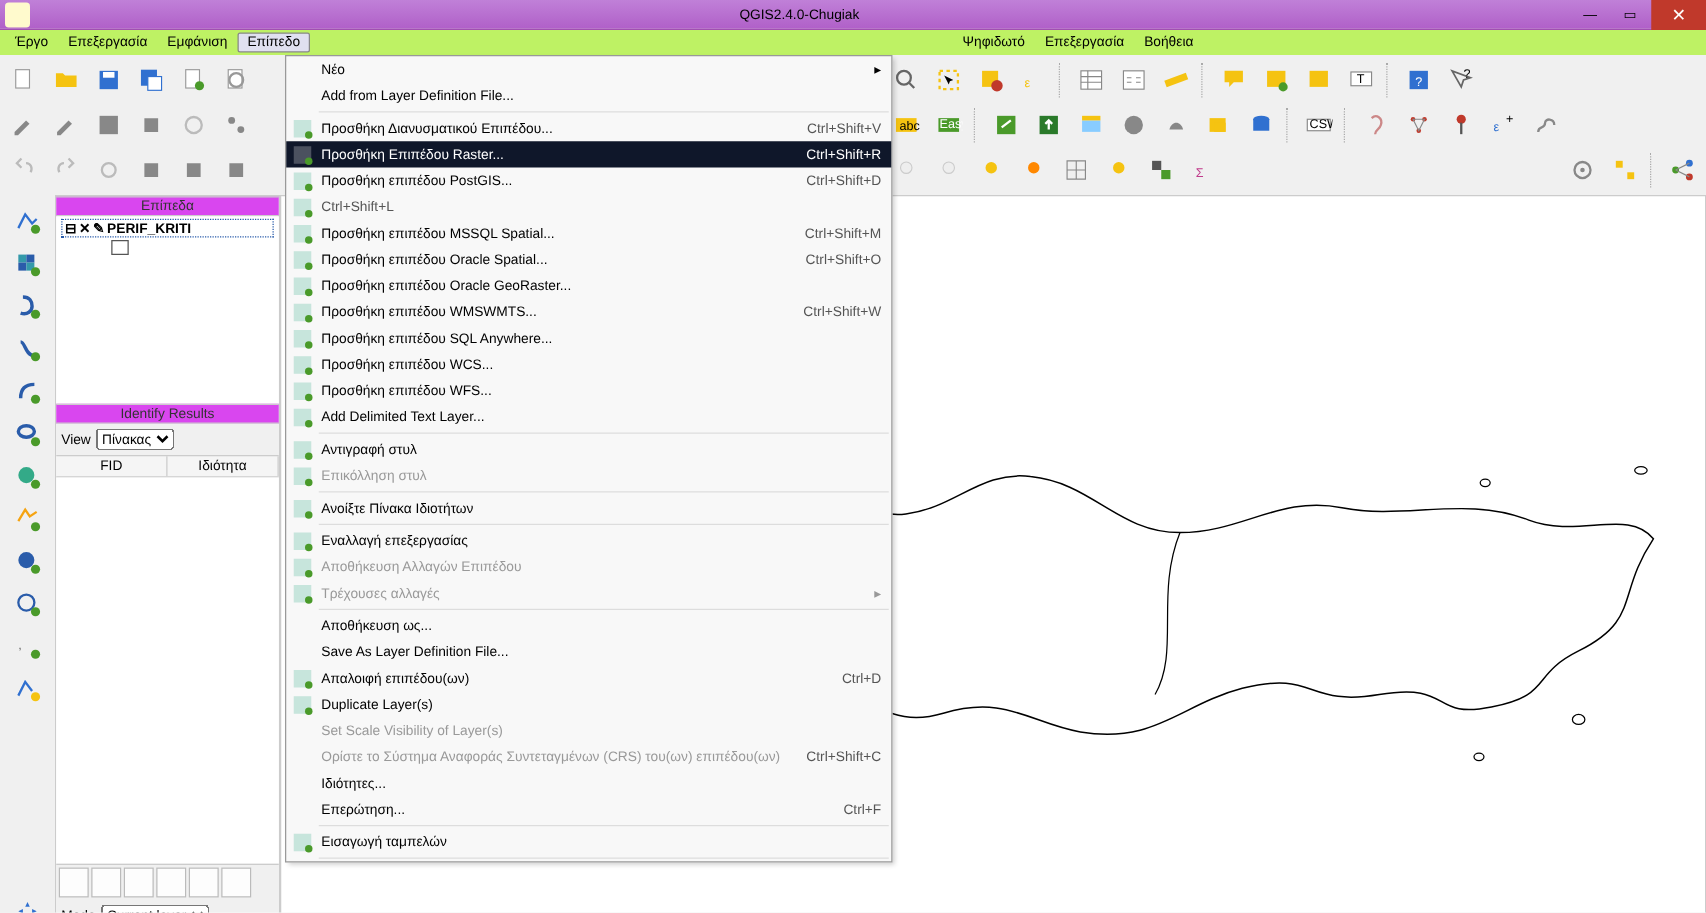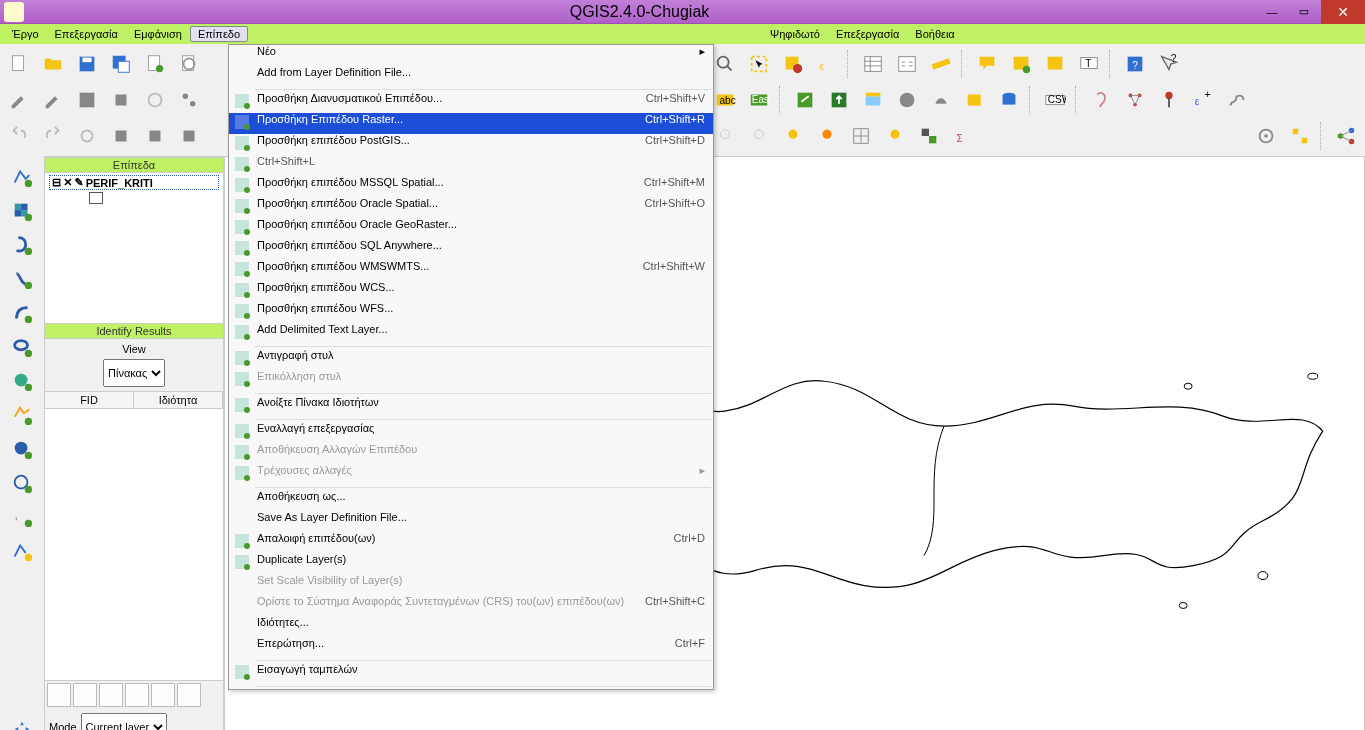--- a/index.html
+++ b/index.html
@@ -1,21 +1,21 @@
 <!DOCTYPE html>
 <html><head>
 <meta charset="utf-8">
 <style>
 * { margin: 0; padding: 0; box-sizing: border-box; font-family: "Segoe UI", Tahoma, sans-serif; font-size: 11px; }
 html, body { width: 1365px; height: 730px; overflow: hidden; background: #f0f0f0; }
 
 
 .titlebar { height: 24px; background: linear-gradient(#c080d8, #b060c8); display: flex; align-items: center; color: #000; border-bottom: 1px solid #a050b0; }
 .titlebar .icon { width: 20px; height: 20px; margin-left: 4px; background: #fffacd; border-radius: 3px; display:inline-block; }
-.titlebar .title { flex: 1; text-align: center; font-size: 16px; color: #000; }
+.titlebar .title { flex: 1; text-align: center; font-size: 11px; color: #000; }
 .titlebar .btn { width: 30px; height: 20px; display: flex; align-items: center; justify-content: center; margin-left: 2px; background: #b060c8; color: #fff; }
 .titlebar .btn.close { background: #c0392b; width: 44px; height: 24px; font-size: 14px; }
 .titlebar .btn.min, .titlebar .btn.max { background: transparent; color:#000; }
 
 
 .menubar { height: 20px; background: #bef264; display: flex; align-items: center; padding-left: 4px; }
 .menubar .item { padding: 2px 8px; cursor: default; }
 .menubar .item.active { background: #e0e0f0; border: 1px solid #888; border-radius: 2px; padding: 1px 7px; }
 
 
@@ -28,45 +28,45 @@
 
 
 .mainarea { display: flex; height: 590px; align-items: stretch; }
 
 
 .leftdock { width: 44px; background: #f0f0f0; display: flex; flex-direction: column; align-items: center; padding-top: 4px; }
 .leftdock .toolbtn { width: 32px; height: 32px; margin: 1px 0; }
 
 
 .leftpanels { width: 180px; display: flex; flex-direction: column; background: #fff; border: 1px solid #ccc; }
-.panel-title { text-align: center; font-family: "Segoe UI", sans-serif; font-size: 11px; padding: 1px 0; color:#333; background:#bef264; border-top:1px solid #ccc; border-bottom:1px solid #ccc;}
+.panel-title { text-align: center; font-family: "Segoe UI", sans-serif; font-size: 11px; padding: 1px 0; color:#333; background:#d946ef; border-top:1px solid #ccc; border-bottom:1px solid #ccc;}
 .layers { flex: 0 0 150px; background:#fff; padding: 2px 4px; }
 .layerrow { display: flex; align-items: center; gap: 2px; font-size: 11px; font-weight: bold; border: 1px dotted #2a5caa; padding: 0 2px; }
 .layerrow .x { font-weight: bold; }
 .layer-legend { margin-left: 40px; margin-top: 2px; width: 14px; height: 12px; border: 1px solid #555; background:#fff; }
 
 .identify { flex: 1 1 auto; background:#f0f0f0; display:flex; flex-direction:column;}
-.identify .view-row { display:flex; align-items:center; gap:4px; padding:4px;flex-direction:column; }
-.identify select { height: 28px; font-size: 11px; }
+.identify .view-row { display:flex; align-items:center; gap:4px; padding:4px; }
+.identify select { height: 17px; font-size: 11px; }
 .identify .thead { display:flex; background:#f5f5f5; border-top:1px solid #ccc; border-bottom:1px solid #ccc; }
 .identify .thead .th { flex:1; padding:2px 4px; border-right:1px solid #ccc; text-align:center; }
 .identify .body { flex:1; background:#fff; }
 .identify .btnrow { display:flex; gap:2px; padding:2px; border-top:1px solid #ccc; background:#f0f0f0;}
 .identify .btnrow .sbtn { width:24px; height:24px; border:1px solid #bbb; background:#fdfdfd; }
 .identify .mode-row { display:flex; align-items:center; gap:4px; padding:4px;}
 
 
 .mapwrap { flex: 1; background: #fff; position: relative; border: 1px solid #ccc; }
 .mapwrap svg { width: 100%; height: 100%; }
 
 
 .dropdown { position: absolute; left: 228px; top: 44px; width: 486px; background: #f8f8f8; border: 1px solid #999; box-shadow: 2px 2px 4px rgba(0,0,0,.2); z-index: 100; }
-.dropdown .mitem { display: flex; align-items: flex-start; height: 21px; padding: 0 8px 0 28px; position: relative; color:#000; }
+.dropdown .mitem { display: flex; align-items: center; height: 21px; padding: 0 8px 0 28px; position: relative; color:#000; }
 .dropdown .mitem.disabled { color: #999; }
-.dropdown .mitem.highlight { background: #1d4ed8; color: #fff; }
+.dropdown .mitem.highlight { background: #0f172a; color: #fff; }
 .dropdown .mitem .mi-icon { position:absolute; left:4px; width:18px; height:18px; display:flex; align-items:center; justify-content:center; }
 .dropdown .mitem .mi-label { flex:1; }
 .dropdown .mitem .mi-sc { color:#555; }
 .dropdown .mitem.highlight .mi-sc { color:#fff; }
 .dropdown .mitem .mi-arrow { width: 10px; text-align:right; }
 .dropdown .sep { height: 1px; background: #ddd; margin: 2px 2px 2px 26px; }
 
 
 .ic-yellow { fill:#f5c311; }
 .ic-blue { fill:#3070d0; }
@@ -694,31 +694,31 @@
       </span>
       <span class="mi-label">Προσθήκη  επιπέδου Oracle GeoRaster...</span>
     </div>
     <div class="mitem">
       <span class="mi-icon">
         <svg viewBox="0 0 18 18">
           <rect x="2" y="2" width="14" height="14" fill="#3a8" opacity="0.25"></rect>
           <circle cx="14" cy="14" r="3" fill="#4a9a2a"></circle>
         </svg>
       </span>
-      <span class="mi-label">Προσθήκη επιπέδου SQL Anywhere...</span>
-    </div>
-    <div class="mitem">
-      <span class="mi-icon">
-        <svg viewBox="0 0 18 18">
-          <rect x="2" y="2" width="14" height="14" fill="#3a8" opacity="0.25"></rect>
-          <circle cx="14" cy="14" r="3" fill="#4a9a2a"></circle>
-        </svg>
-      </span>
       <span class="mi-label">Προσθήκη επιπέδου WMSWMTS...</span>
       <span class="mi-sc">Ctrl+Shift+W</span>
+    </div>
+    <div class="mitem">
+      <span class="mi-icon">
+        <svg viewBox="0 0 18 18">
+          <rect x="2" y="2" width="14" height="14" fill="#3a8" opacity="0.25"></rect>
+          <circle cx="14" cy="14" r="3" fill="#4a9a2a"></circle>
+        </svg>
+      </span>
+      <span class="mi-label">Προσθήκη επιπέδου SQL Anywhere...</span>
     </div>
     <div class="mitem">
       <span class="mi-icon">
         <svg viewBox="0 0 18 18">
           <rect x="2" y="2" width="14" height="14" fill="#3a8" opacity="0.25"></rect>
           <circle cx="14" cy="14" r="3" fill="#4a9a2a"></circle>
         </svg>
       </span>
       <span class="mi-label">Προσθήκη επιπέδου WCS...</span>
     </div>

